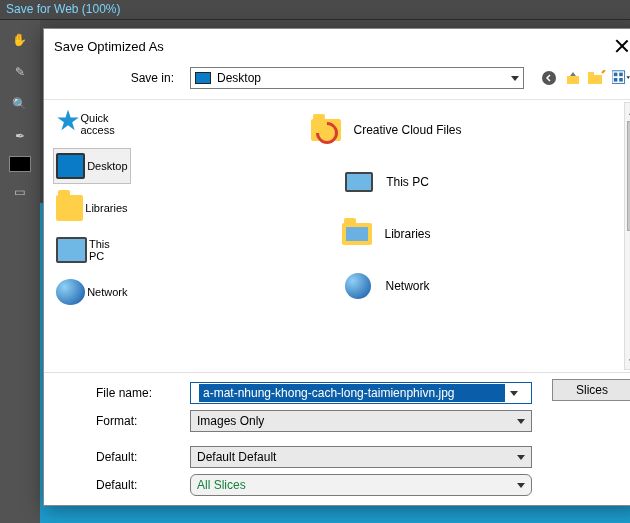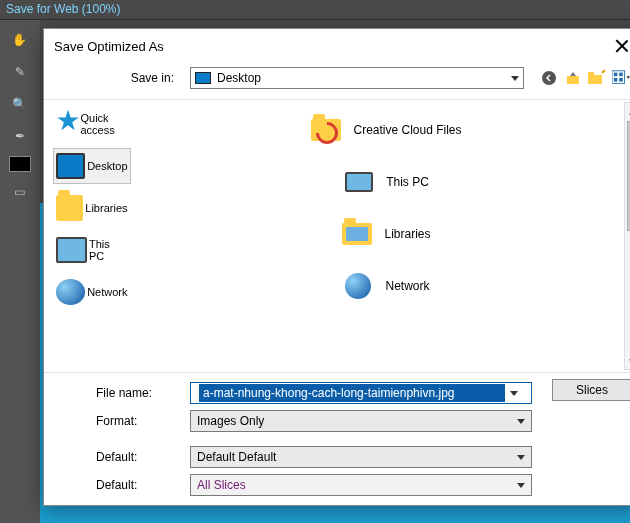--- a/index.html
+++ b/index.html
@@ -270,21 +270,21 @@
     position: relative;
     font-size: 12px;
   }
   .combo .chev {
     margin-left: auto;
     width: 0; height: 0;
     border-left: 4px solid transparent;
     border-right: 4px solid transparent;
     border-top: 5px solid #333;
   }
-  .combo.disabled { color: #701a75; background: #f2f2f2; }
+  .combo.disabled { color: #15803d; background: #f2f2f2; border-radius: 6px; }
   .filename-input {
     flex: 1;
     height: 22px;
     border: 1px solid #0a5da8;
     background: #fff;
     padding: 8px;
     display: flex; align-items: center;
     position: relative;
     overflow: hidden;
   }

